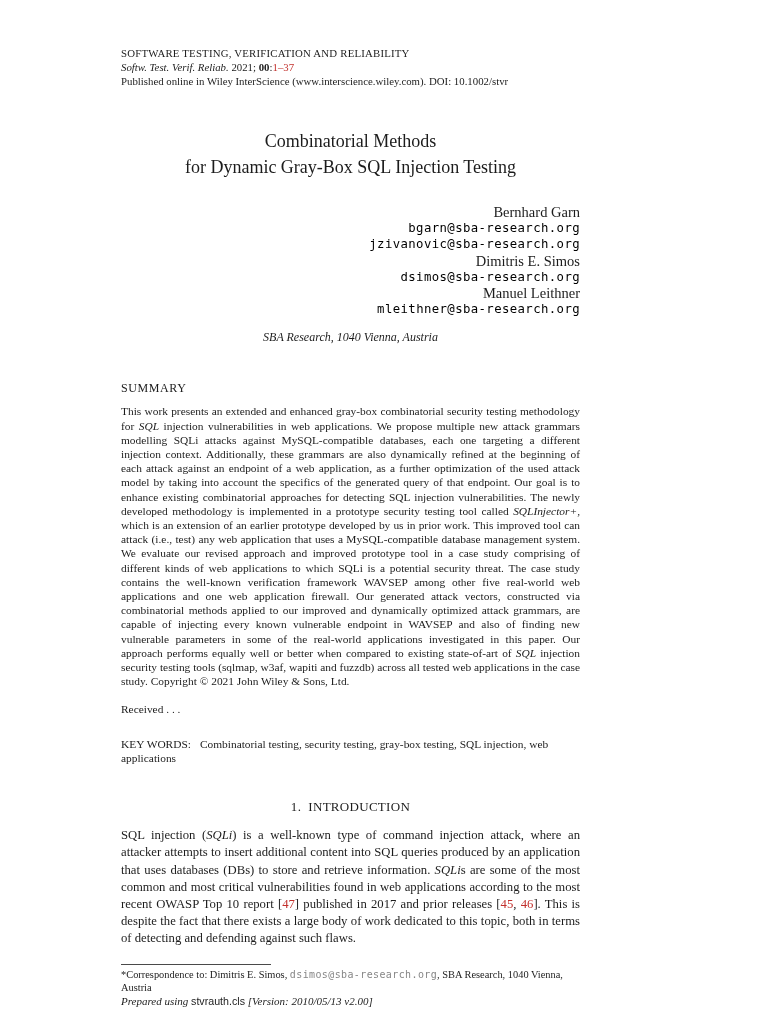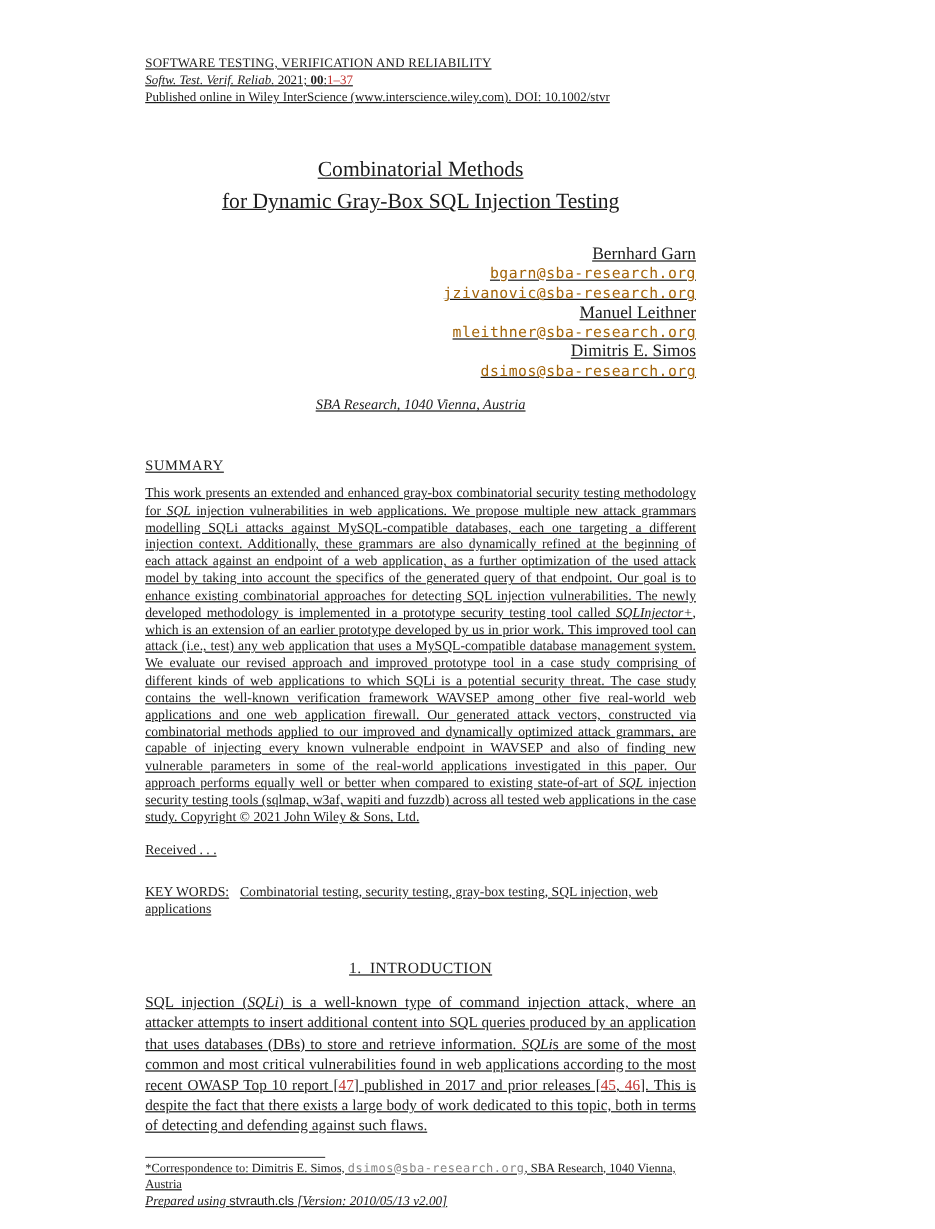--- a/index.html
+++ b/index.html
@@ -5,37 +5,36 @@
   html,body { margin:0; padding:0; background:#ffffff; }
   .page {
     position:relative;
     width:700px; height:1024px;
     background:#ffffff;
     box-sizing:border-box;
     padding:46px 120px 0 121px;
     font-family:"Liberation Serif", serif;
     color:#1c1c1c;
     overflow:hidden;
-    text-decoration:underline;
   }
   
   .header-line { font-size:10.8px; line-height:14px; }
   .journal-line { letter-spacing:0.2px; }
   
   .seg-i { font-style:italic;text-align:right; }
   .seg-b { font-weight:bold; }
   .seg-red { color:#c2302c; }
   .seg-mono { font-family:"DejaVu Sans Mono","Liberation Mono",monospace; color:#868686; font-size:0.96em; letter-spacing:0.4px; }
   .seg-sans { font-family:"Liberation Sans",sans-serif; font-style:normal; font-size:0.97em; }
   
   .title { margin-top:40px; text-align:center; font-size:18px; line-height:26px; }
   
   .authors { margin-top:24px; text-align:right; }
   .author-name { font-size:14.5px; line-height:16.2px; }
-  .author-email { font-size:12.3px; line-height:16.2px; font-family:"DejaVu Sans Mono","Liberation Mono",monospace; color:#a16207; letter-spacing:0.4px; }
+  .author-email { font-size:12.3px; line-height:16.2px; font-family:"DejaVu Sans Mono","Liberation Mono",monospace; color:#000000; letter-spacing:0.4px; }
   .affiliation { margin-top:13px; text-align:center; font-style:italic; font-size:12px; line-height:15px; }
   
   .summary-heading { margin-top:36px; text-align:left; font-size:12px; line-height:15px; letter-spacing:0.6px; }
   .summary-body { margin-top:8px; font-size:11.4px; line-height:14.2px; text-align:justify; }
   .received { margin-top:14px; font-size:11.4px; line-height:14.2px; }
   .keywords { margin-top:20px; font-size:11.4px; line-height:14.2px; }
   .keywords-text { margin-left:9px; }
   
   .section-heading { margin-top:34px; text-align:center; font-size:13px; line-height:16px; letter-spacing:0.3px; }
   .intro-body { margin-top:12px; font-size:12.7px; line-height:17.2px; text-align:justify; }
@@ -66,27 +65,27 @@
       <div class="author">
         <div class="author-name">Bernhard Garn</div>
         <div class="author-email">bgarn@sba-research.org</div>
       </div>
 
       <div class="author">
         <div class="author-email">jzivanovic@sba-research.org</div>
       </div>
 
       <div class="author">
-        <div class="author-name">Manuel Leithner</div>
-        <div class="author-email">mleithner@sba-research.org</div>
+        <div class="author-name">Dimitris E. Simos</div>
+        <div class="author-email">dsimos@sba-research.org</div>
       </div>
 
       <div class="author">
-        <div class="author-name">Dimitris E. Simos</div>
-        <div class="author-email">dsimos@sba-research.org</div>
+        <div class="author-name">Manuel Leithner</div>
+        <div class="author-email">mleithner@sba-research.org</div>
       </div>
     </div>
 
   <div class="affiliation">SBA Research, 1040 Vienna, Austria</div>
 
   <div class="summary-heading">SUMMARY</div>
   <div class="summary-body"><span>This work presents an extended and enhanced gray-box combinatorial security testing methodology for </span><span class="seg-i">SQL</span><span> injection vulnerabilities in web applications. We propose multiple new attack grammars modelling SQLi attacks against MySQL-compatible databases, each one targeting a different injection context. Additionally, these grammars are also dynamically refined at the beginning of each attack against an endpoint of a web application, as a further optimization of the used attack model by taking into account the specifics of the generated query of that endpoint. Our goal is to enhance existing combinatorial approaches for detecting SQL injection vulnerabilities. The newly developed methodology is implemented in a prototype security testing tool called </span><span class="seg-i">SQLInjector+</span><span>, which is an extension of an earlier prototype developed by us in prior work. This improved tool can attack (i.e., test) any web application that uses a MySQL-compatible database management system. We evaluate our revised approach and improved prototype tool in a case study comprising of different kinds of web applications to which SQLi is a potential security threat. The case study contains the well-known verification framework WAVSEP among other five real-world web applications and one web application firewall. Our generated attack vectors, constructed via combinatorial methods applied to our improved and dynamically optimized attack grammars, are capable of injecting every known vulnerable endpoint in WAVSEP and also of finding new vulnerable parameters in some of the real-world applications investigated in this paper. Our approach performs equally well or better when compared to existing state-of-art of </span><span class="seg-i">SQL</span><span> injection security testing tools (sqlmap, w3af, wapiti and fuzzdb) across all tested web applications in the case study. Copyright © 2021 John Wiley &amp; Sons, Ltd.</span></div>
 
   <div class="received">Received . . .</div>
 

